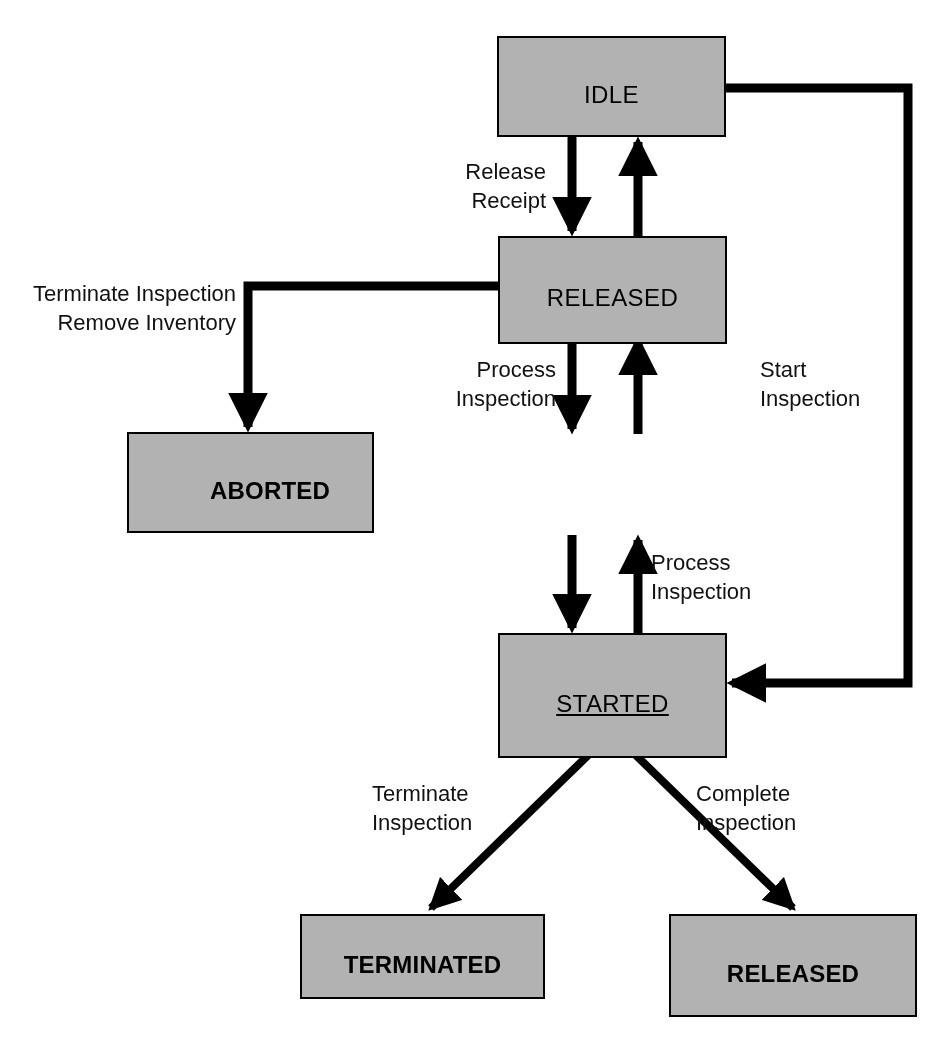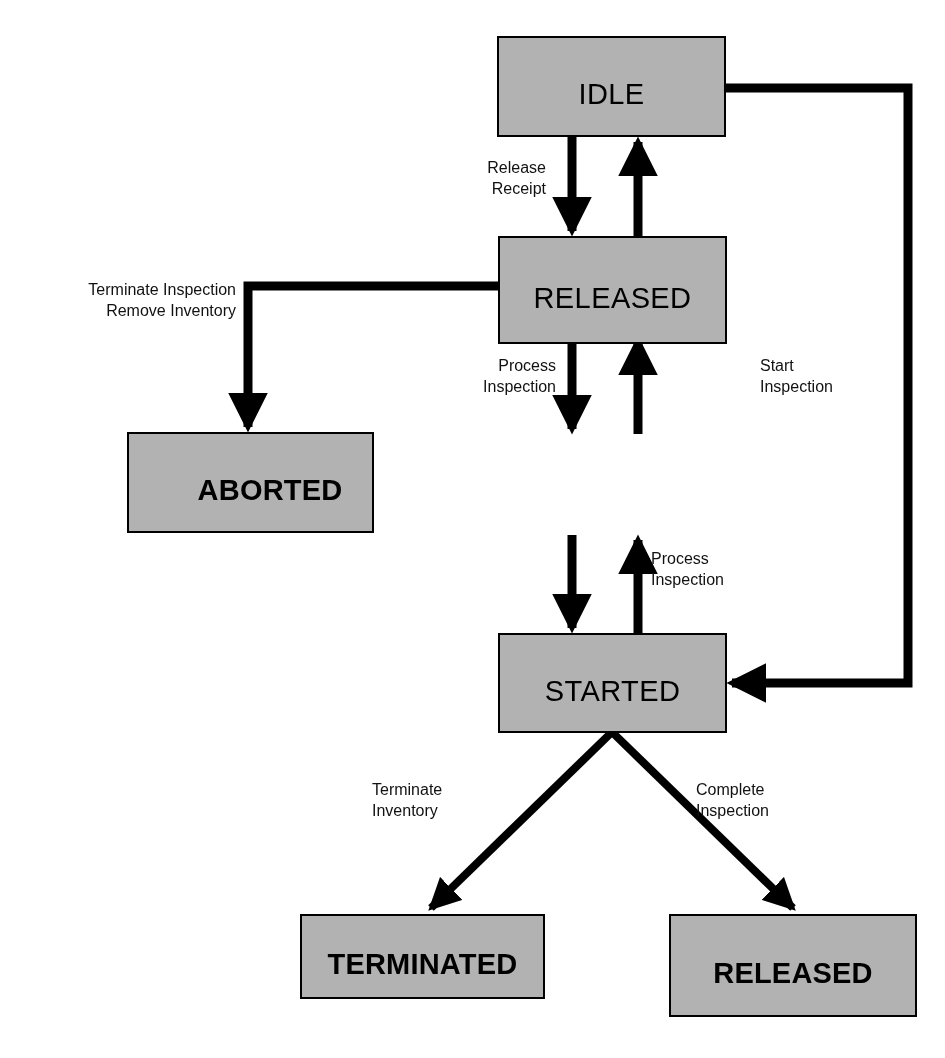--- a/index.html
+++ b/index.html
@@ -28,34 +28,34 @@
     position: absolute;
     box-sizing: border-box;
     background: #b2b2b2;
     border: 2px solid #000000;
     display: flex;
     align-items: center;
     justify-content: center;
     color: #000000;
   }
   .state-label {
-    font-size: 29px;
+    font-size: 24px;
     font-weight: 400;
     letter-spacing: 0.4px;
     line-height: 1;
     white-space: nowrap;
     margin-top: 16px;
   }
   .state-label.terminal {
     font-weight: 700;
     letter-spacing: 0.2px;
   }
   .edge-label {
     position: absolute;
-    font-size: 16px;
+    font-size: 22px;
     line-height: 1.32;
     color: #111111;
     white-space: pre-line;
   }
   .edge-label.align-right { text-align: right; }
   .edge-label.align-left  { text-align: left; }
   .edge-label.align-center{ text-align: left; }
 </style>
 </head>
 <body>
@@ -95,21 +95,21 @@
 
   <div class="state-box" style="left:497px; top:36px; width:229px; height:101px;">
     <span class="state-label">IDLE</span>
   </div>
 
   <div class="state-box" style="left:498px; top:236px; width:229px; height:108px;">
     <span class="state-label">RELEASED</span>
   </div>
 
 
-  <div class="state-box" style="left:498px; top:633px; width:229px; height:100px;">
+  <div class="state-box" style="left:498px; top:633px; width:229px; height:125px;text-decoration:underline;">
     <span class="state-label">STARTED</span>
   </div>
 
   <div class="state-box" style="left:127px; top:432px; width:247px; height:101px;padding-left:39px;">
     <span class="state-label terminal">ABORTED</span>
   </div>
 
   <div class="state-box" style="left:300px; top:914px; width:245px; height:85px;">
     <span class="state-label terminal">TERMINATED</span>
   </div>
@@ -127,18 +127,18 @@
   <div class="edge-label align-right" style="left:348px; top:355px; width:208px;">Process
 Inspection</div>
 
   <div class="edge-label align-left" style="left:651px; top:548px; width:220px;">Process
 Inspection</div>
 
   <div class="edge-label align-center" style="left:760px; top:355px; width:140px;">Start
 Inspection</div>
 
   <div class="edge-label align-center" style="left:372px; top:779px; width:168px;">Terminate
-Inventory</div>
+Inspection</div>
 
   <div class="edge-label align-center" style="left:696px; top:779px; width:168px;">Complete
 Inspection</div>
 
 </div>
 
 </body></html>

